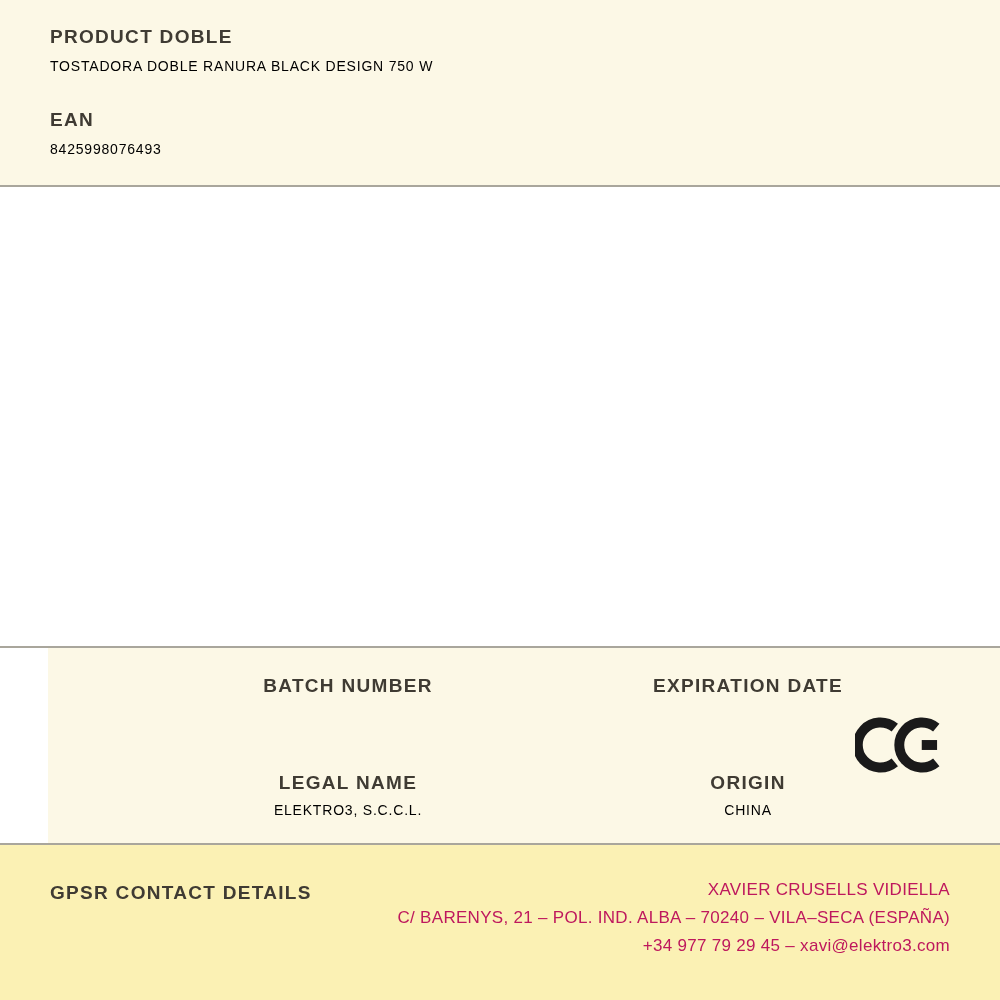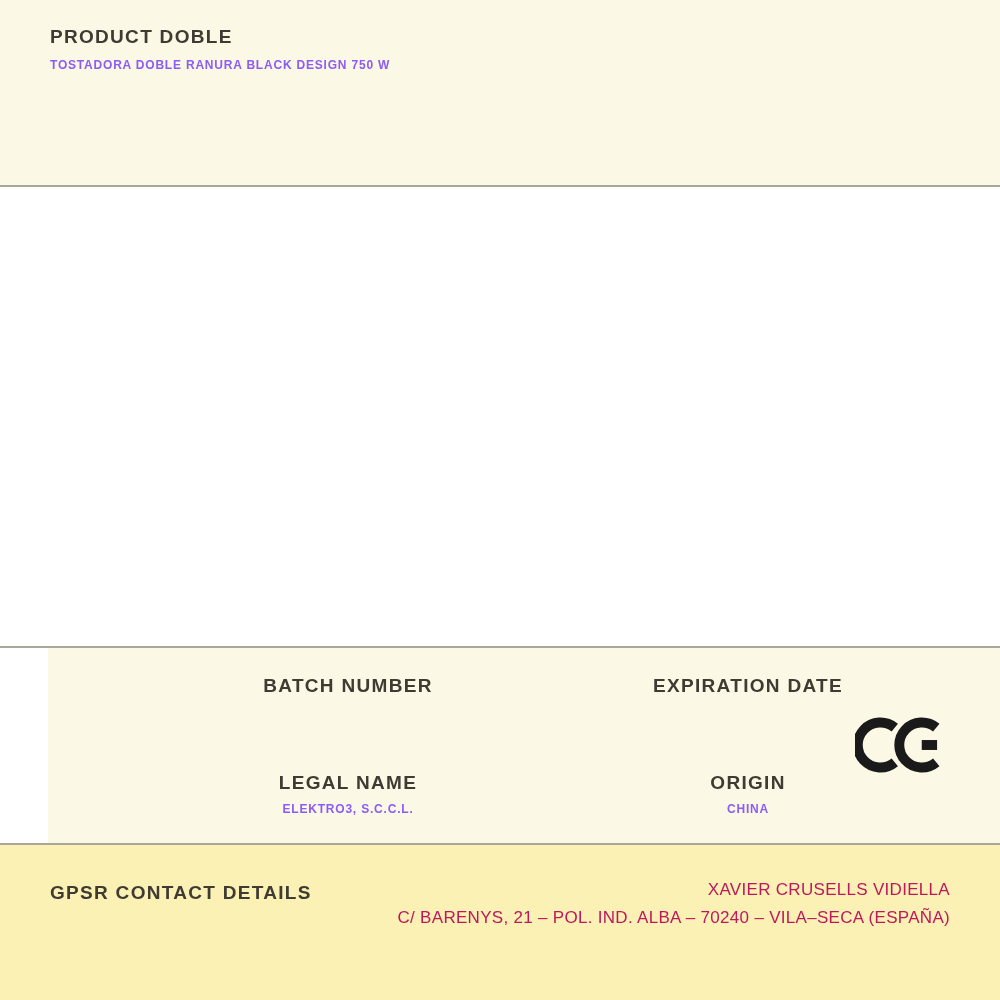--- a/index.html
+++ b/index.html
@@ -22,24 +22,24 @@
   }
   .field + .field { margin-top: 34px; }
   .field-label {
     font-size: 19px;
     font-weight: 700;
     letter-spacing: 1.3px;
     color: #3f3b33;
     line-height: 1.2;
   }
   .field-value {
-    font-size: 12px;
-    font-weight: 700;
+    font-size: 14px;
+    font-weight: 400;
     letter-spacing: 0.8px;
-    color: #8b5cf6;
+    color: #000000;
     margin-top: 9px;
     line-height: 1.25;
   }
 
   
   .sec-image {
     background: #ffffff;
     flex: 1 1 auto;
   }
 
@@ -87,20 +87,24 @@
 </head>
 <body>
 
 <div class="page">
 
   <div class="sec-product">
     <div class="field">
       <div class="field-label">PRODUCT DOBLE</div>
       <div class="field-value">TOSTADORA DOBLE RANURA BLACK DESIGN 750 W</div>
     </div>
+    <div class="field">
+      <div class="field-label">EAN</div>
+      <div class="field-value">8425998076493</div>
+    </div>
   </div>
 
   <div class="divider"></div>
 
   <div class="sec-image"></div>
 
   <div class="divider"></div>
 
   <div class="sec-details">
     <div class="detail-row">
@@ -134,16 +138,17 @@
     </div>
   </div>
 
   <div class="divider"></div>
 
   <div class="sec-contact">
     <div class="field-label contact-label">GPSR CONTACT DETAILS</div>
     <div class="contact-lines">
       <div>XAVIER CRUSELLS VIDIELLA</div>
       <div>C/ BARENYS, 21 – POL. IND. ALBA – 70240 – VILA–SECA (ESPAÑA)</div>
+      <div>+34 977 79 29 45 – xavi@elektro3.com</div>
     </div>
   </div>
 
 </div>
 
 </body></html>

